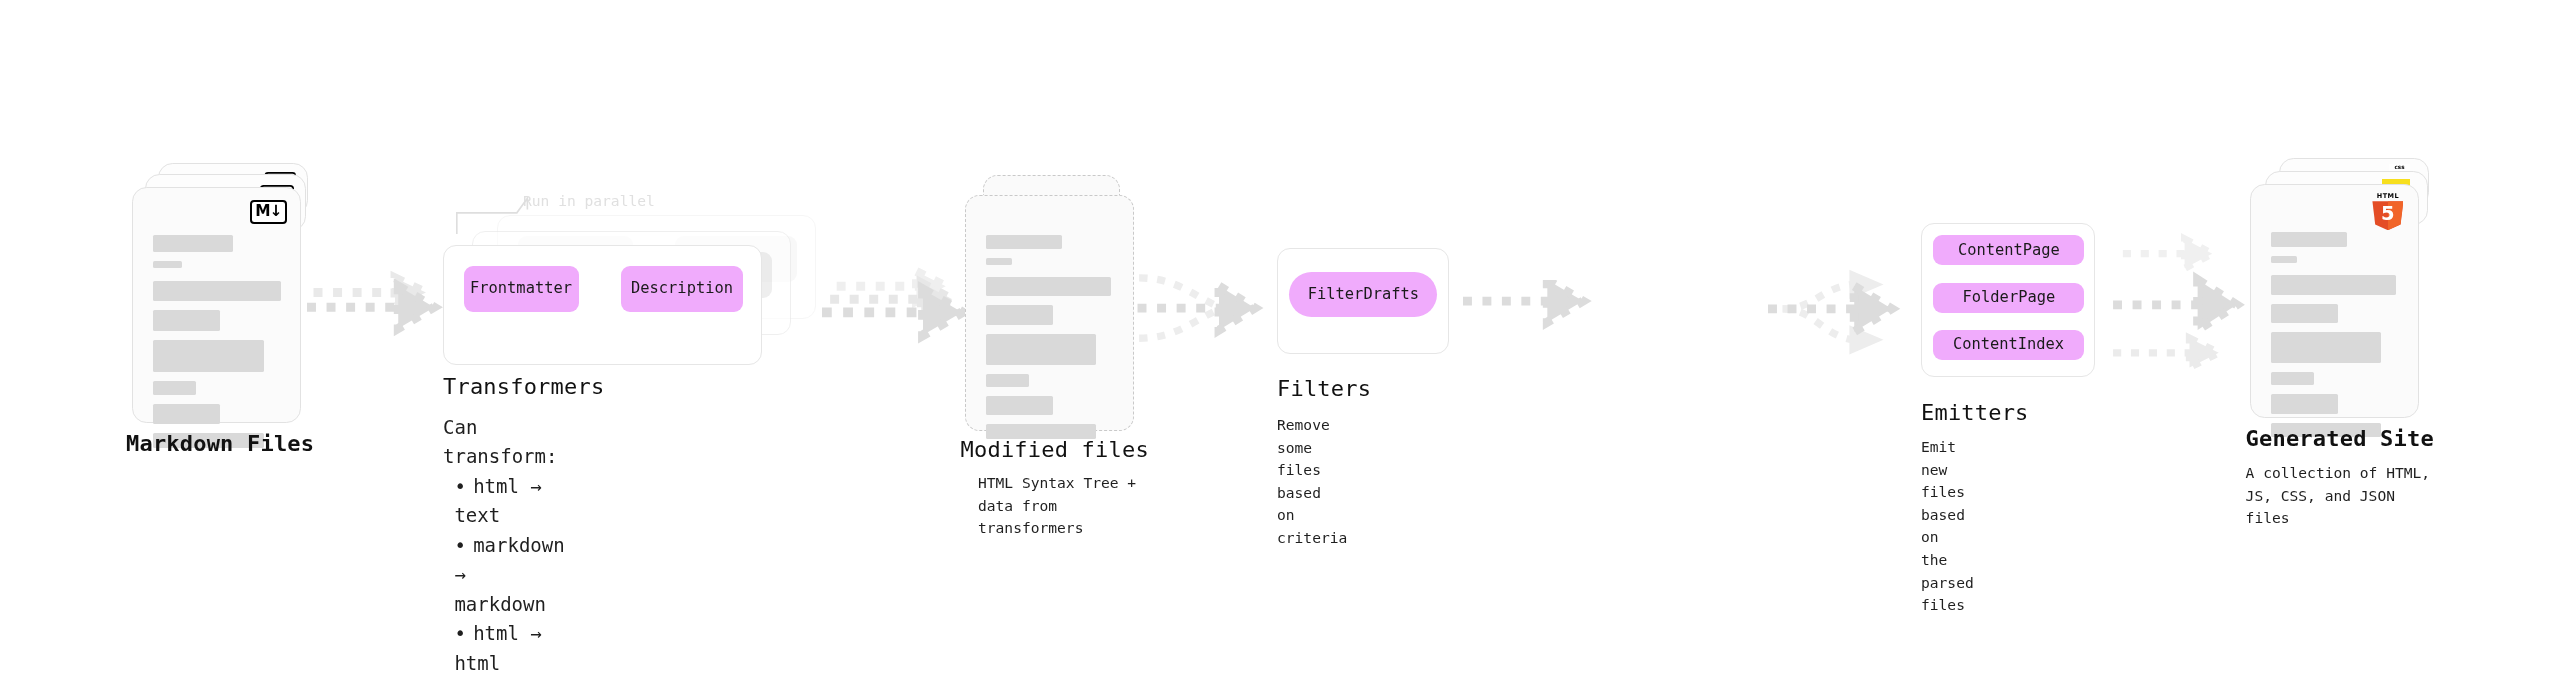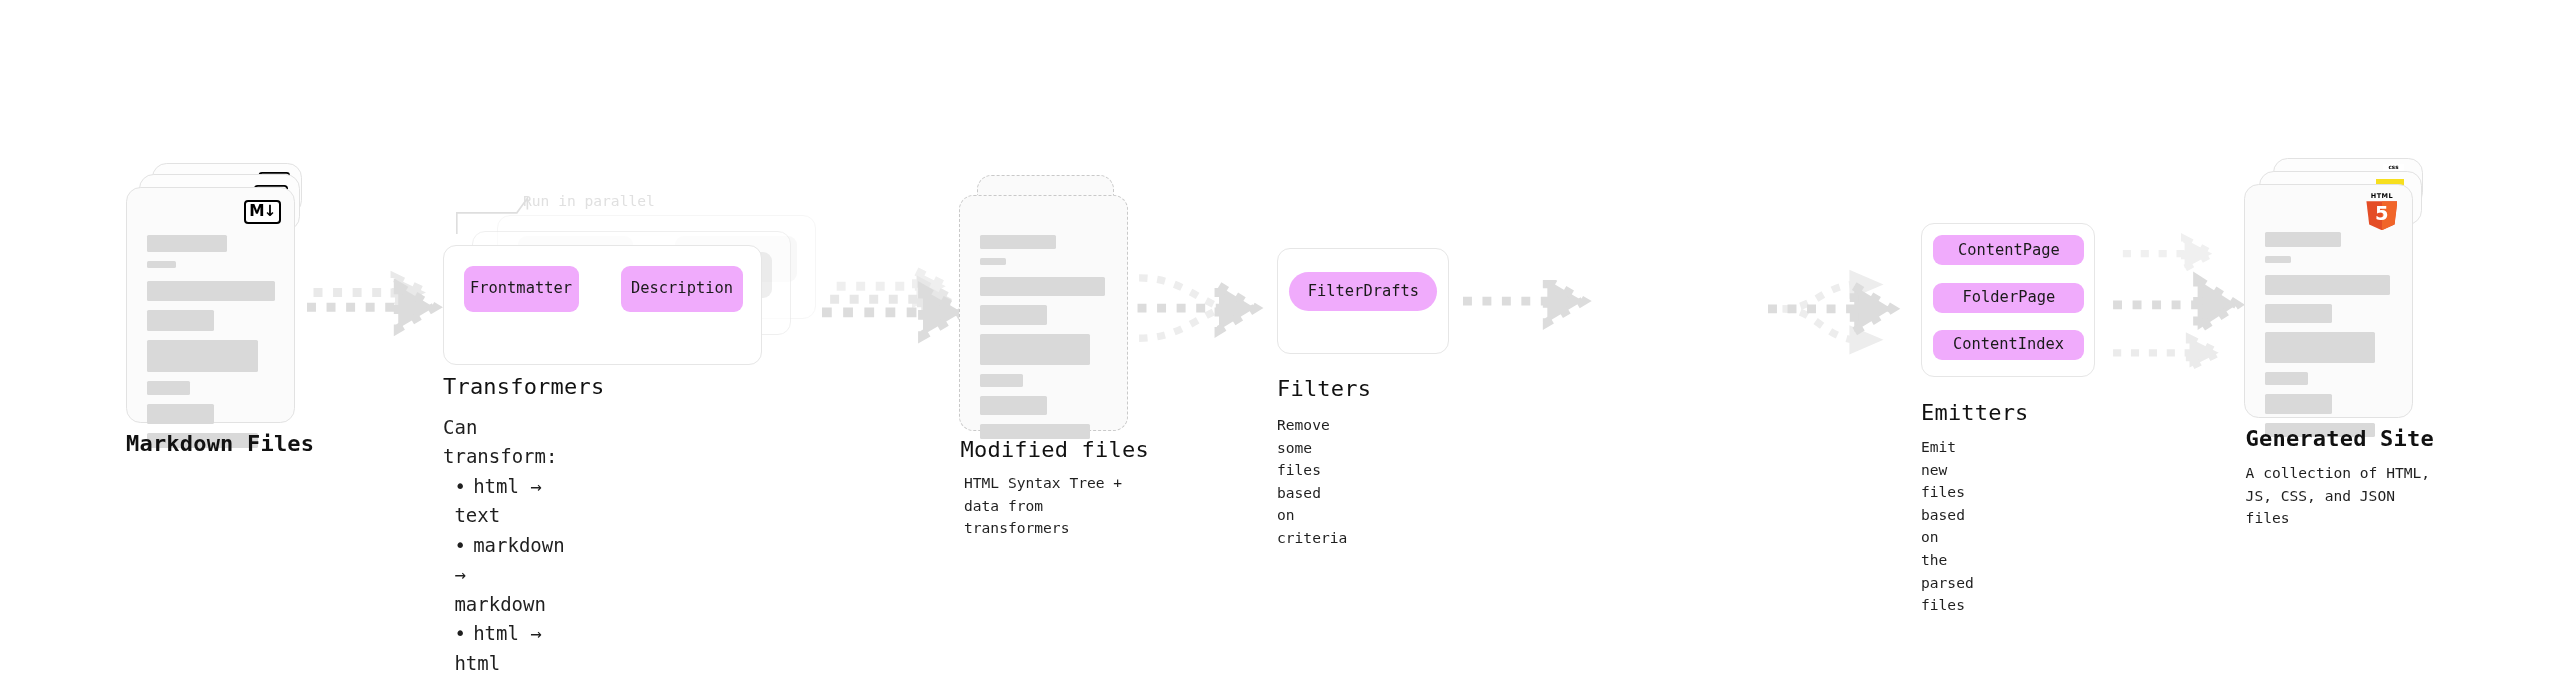--- a/index.html
+++ b/index.html
@@ -8,21 +8,21 @@
     background: #ffffff;
     font-family: "DejaVu Sans Mono", "Liberation Mono", monospace;
     overflow: hidden;
   }
   #stage { position: relative; width: 2576px; height: 681px; }
 
   
   .node { position: absolute; }
 
   
-  .stack { position: relative; }
+  .stack { position: relative; margin-left: 6px; }
   .card {
     position: absolute;
     border-radius: 14.6px;
     background: #fbfbfb;
     border: 1.6px solid #e2e2e2;
   }
   .card.dashed { border: 1.6px dashed #c9c9c9; background: #fafafa; }
   .card.ghost1 { background: #fdfdfd; }
   .card.ghost2 { background: #fdfdfd; }
   .card-body { position: absolute; left: 19.5px; top: 47px; right: 19.5px; }
@@ -230,38 +230,38 @@
           <div class="bar" style="width:98%; height:19.5px;"></div>
           <div class="bar" style="width:53%; height:19.5px;"></div>
           <div class="bar" style="width:86%; height:31px;"></div>
           <div class="bar" style="width:34%; height:13px;"></div>
           <div class="bar" style="width:53%; height:19.5px;"></div>
           <div class="bar" style="width:86%; height:14.6px;"></div>
         </div>
       </div>
     </div>
     <div class="title" style="left:1.6px; top:262px;">Modified files</div>
-    <div class="sub" style="left:5px; top:297px;">HTML Syntax Tree +
+    <div class="sub" style="left:19px; top:297px;">HTML Syntax Tree +
 data from transformers</div>
   </div>
 
   <svg class="overlay" width="163" height="106" style="left:1131px; top:260px;" viewBox="0 0 200 130">
     <g fill="none" stroke="#ededed" stroke-width="9" stroke-dasharray="10 12">
       <path d="M10 22 C 58 22, 78 46, 110 58"></path>
       <path d="M10 96 C 58 96, 78 72, 110 60"></path>
     </g>
     <g stroke="#dcdcdc" stroke-width="11" stroke-dasharray="11 13" fill="#dcdcdc">
       <line x1="8" y1="59" x2="112" y2="59"></line>
       <polygon points="108,32 152,59 108,86"></polygon>
     </g>
   </svg>
 
   <div class="node" style="left:1277px; top:248px;">
     <div class="panel" style="left:0px; top:0px; width:172px; height:106px;">
-      <div class="pill" style="left:11.4px; top:23px; width:148px; height:39px;border-radius:23px;">FilterDrafts</div>
+      <div class="pill" style="left:11.4px; top:23px; width:148px; height:45px;border-radius:23px;">FilterDrafts</div>
     </div>
     <div class="title" style="left:0px; top:128px;">Filters</div>
     <div class="sub" style="left:0px; top:166px;">Remove some files based
 on criteria</div>
   </div>
 
   <svg class="overlay" width="154" height="73" style="left:1463px; top:280px;" viewBox="0 0 190 90">
     <g stroke="#dcdcdc" stroke-width="11" stroke-dasharray="11 13" fill="#dcdcdc">
       <line x1="0" y1="26" x2="108" y2="26"></line>
       <polygon points="104,0 148,26 104,52"></polygon>

